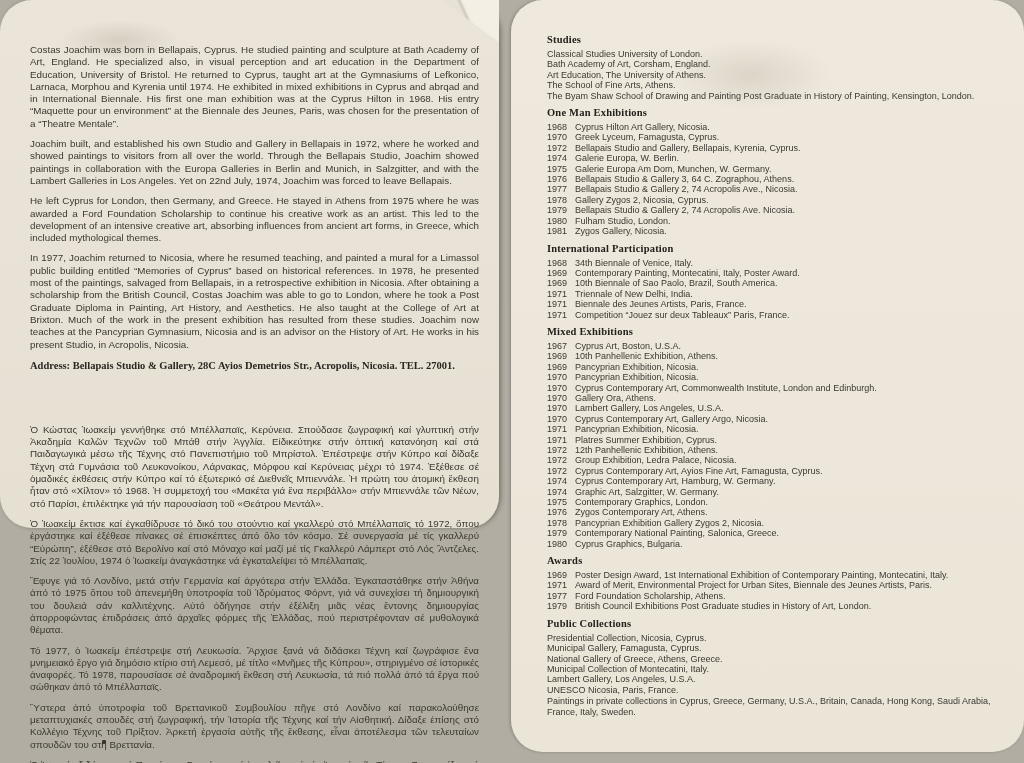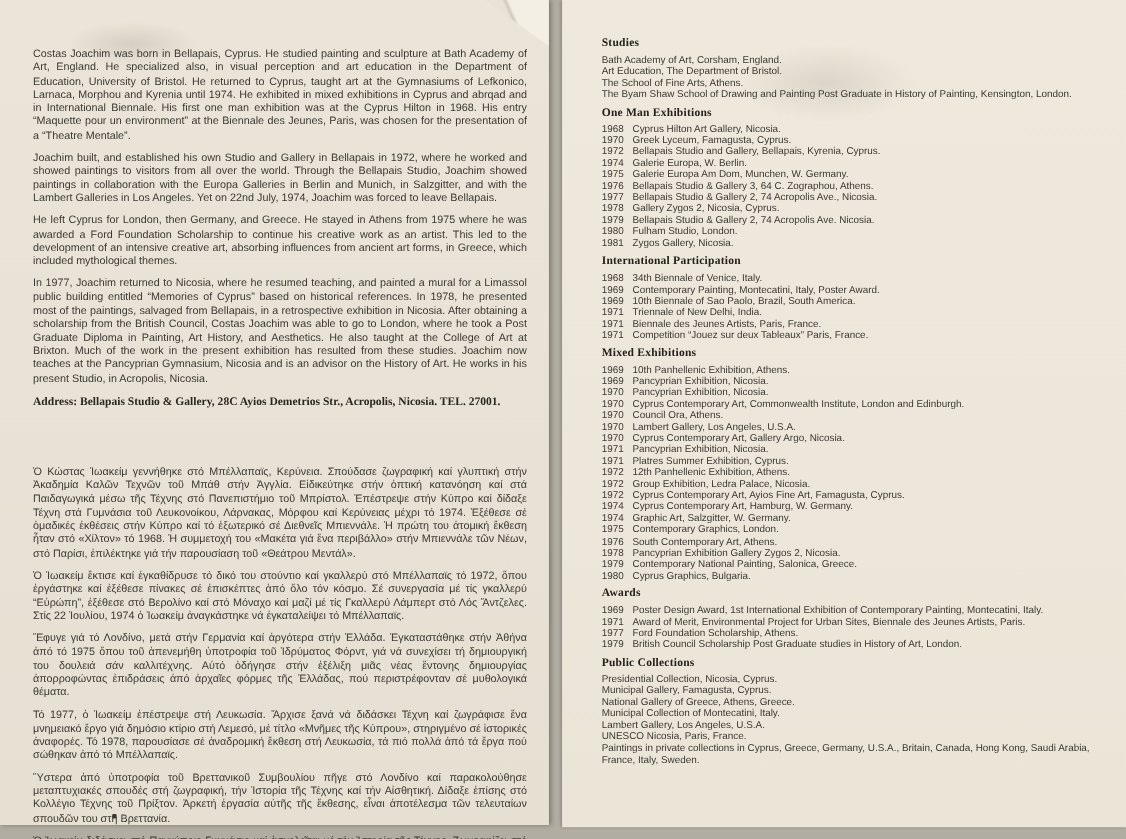--- a/index.html
+++ b/index.html
@@ -5,23 +5,23 @@
   html,body { margin:0; padding:0; }
   body {
     width:1024px; height:763px;
     background:#b1ada3;
     position:relative; overflow:hidden;
     font-family:"Liberation Sans","DejaVu Sans",sans-serif;
   }
   .scan { position:absolute; inset:0; }
 
   
-  .page { position:absolute; top:0; }
+  .page { position:absolute; top:0;border-radius:32px; }
   .page.left {
-    left:0; width:499px; height:750px;
+    left:0; width:499px; height:528px;
     background:linear-gradient(180deg,#eae5d8 0%, #e7e2d5 60%, #e5e0d2 100%);
     box-shadow:2px 0 4px rgba(60,55,45,.45);
   }
   .page.right {
     left:511px; width:513px; height:752px;
     background:linear-gradient(180deg,#eee9dc 0%, #ece7da 55%, #eae5d7 100%);
     box-shadow:-1px 0 3px rgba(60,55,45,.35);
   }
   .fold {
     position:absolute; top:0; right:0; width:58px; height:42px;
@@ -101,25 +101,29 @@
   <div class="page right">
     <div class="stain s2"></div>
 
     <div class="rp-content">
 
       <section>
         <h3 class="section-title">Studies</h3>
         <div class="rows no-years">
             <div class="row">
 
+            <span class="tx">Classical Studies University of London.</span>
+          </div>
+            <div class="row">
+
             <span class="tx">Bath Academy of Art, Corsham, England.</span>
           </div>
             <div class="row">
 
-            <span class="tx">Art Education, The Department of Bristol.</span>
+            <span class="tx">Art Education, The University of Athens.</span>
           </div>
             <div class="row">
 
             <span class="tx">The School of Fine Arts, Athens.</span>
           </div>
             <div class="row">
 
             <span class="tx">The Byam Shaw School of Drawing and Painting Post Graduate in History of Painting, Kensington, London.</span>
           </div>
           </div>
@@ -202,38 +206,42 @@
             <span class="yr">1971</span>
             <span class="tx">Competition “Jouez sur deux Tableaux” Paris, France.</span>
           </div>
           </div>
       </section>
 
       <section>
         <h3 class="section-title">Mixed Exhibitions</h3>
         <div class="rows">
             <div class="row">
+            <span class="yr">1967</span>
+            <span class="tx">Cyprus Art, Boston, U.S.A.</span>
+          </div>
+            <div class="row">
             <span class="yr">1969</span>
             <span class="tx">10th Panhellenic Exhibition, Athens.</span>
           </div>
             <div class="row">
             <span class="yr">1969</span>
             <span class="tx">Pancyprian Exhibition, Nicosia.</span>
           </div>
             <div class="row">
             <span class="yr">1970</span>
             <span class="tx">Pancyprian Exhibition, Nicosia.</span>
           </div>
             <div class="row">
             <span class="yr">1970</span>
             <span class="tx">Cyprus Contemporary Art, Commonwealth Institute, London and Edinburgh.</span>
           </div>
             <div class="row">
             <span class="yr">1970</span>
-            <span class="tx">Council Ora, Athens.</span>
+            <span class="tx">Gallery Ora, Athens.</span>
           </div>
             <div class="row">
             <span class="yr">1970</span>
             <span class="tx">Lambert Gallery, Los Angeles, U.S.A.</span>
           </div>
             <div class="row">
             <span class="yr">1970</span>
             <span class="tx">Cyprus Contemporary Art, Gallery Argo, Nicosia.</span>
           </div>
             <div class="row">
@@ -263,21 +271,21 @@
             <div class="row">
             <span class="yr">1974</span>
             <span class="tx">Graphic Art, Salzgitter, W. Germany.</span>
           </div>
             <div class="row">
             <span class="yr">1975</span>
             <span class="tx">Contemporary Graphics, London.</span>
           </div>
             <div class="row">
             <span class="yr">1976</span>
-            <span class="tx">South Contemporary Art, Athens.</span>
+            <span class="tx">Zygos Contemporary Art, Athens.</span>
           </div>
             <div class="row">
             <span class="yr">1978</span>
             <span class="tx">Pancyprian Exhibition Gallery Zygos 2, Nicosia.</span>
           </div>
             <div class="row">
             <span class="yr">1979</span>
             <span class="tx">Contemporary National Painting, Salonica, Greece.</span>
           </div>
             <div class="row">
@@ -297,21 +305,21 @@
             <div class="row">
             <span class="yr">1971</span>
             <span class="tx">Award of Merit, Environmental Project for Urban Sites, Biennale des Jeunes Artists, Paris.</span>
           </div>
             <div class="row">
             <span class="yr">1977</span>
             <span class="tx">Ford Foundation Scholarship, Athens.</span>
           </div>
             <div class="row">
             <span class="yr">1979</span>
-            <span class="tx">British Council Scholarship Post Graduate studies in History of Art, London.</span>
+            <span class="tx">British Council Exhibitions Post Graduate studies in History of Art, London.</span>
           </div>
           </div>
       </section>
 
       <section>
         <h3 class="section-title">Public Collections</h3>
         <div class="rows no-years">
             <div class="row">
 
             <span class="tx">Presidential Collection, Nicosia, Cyprus.</span>

